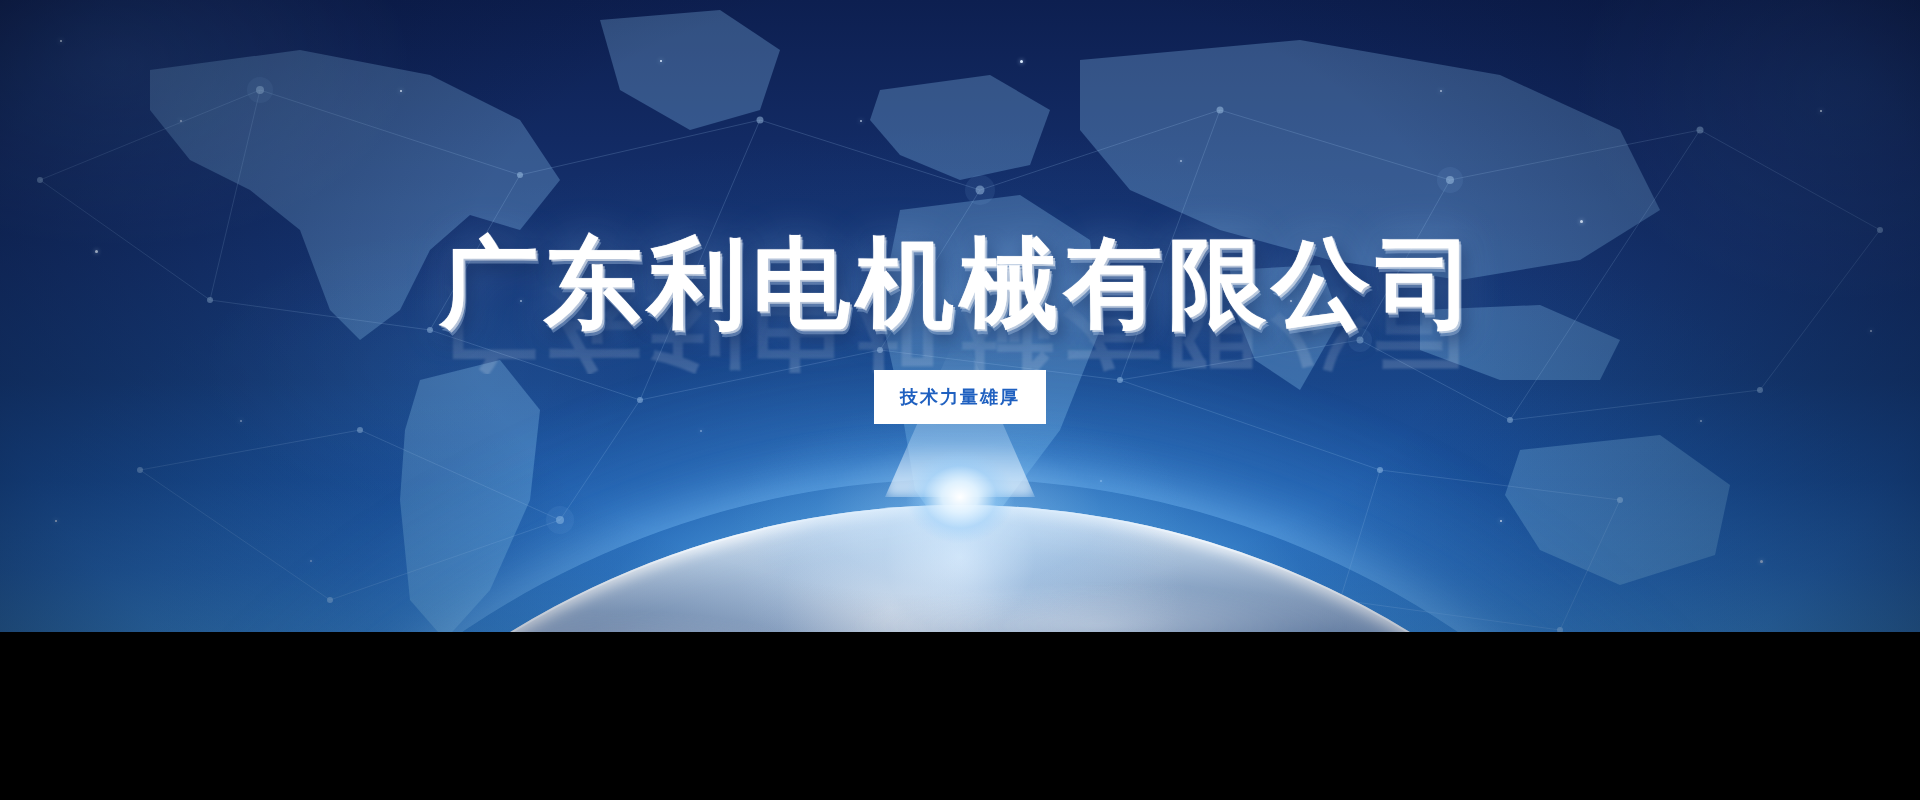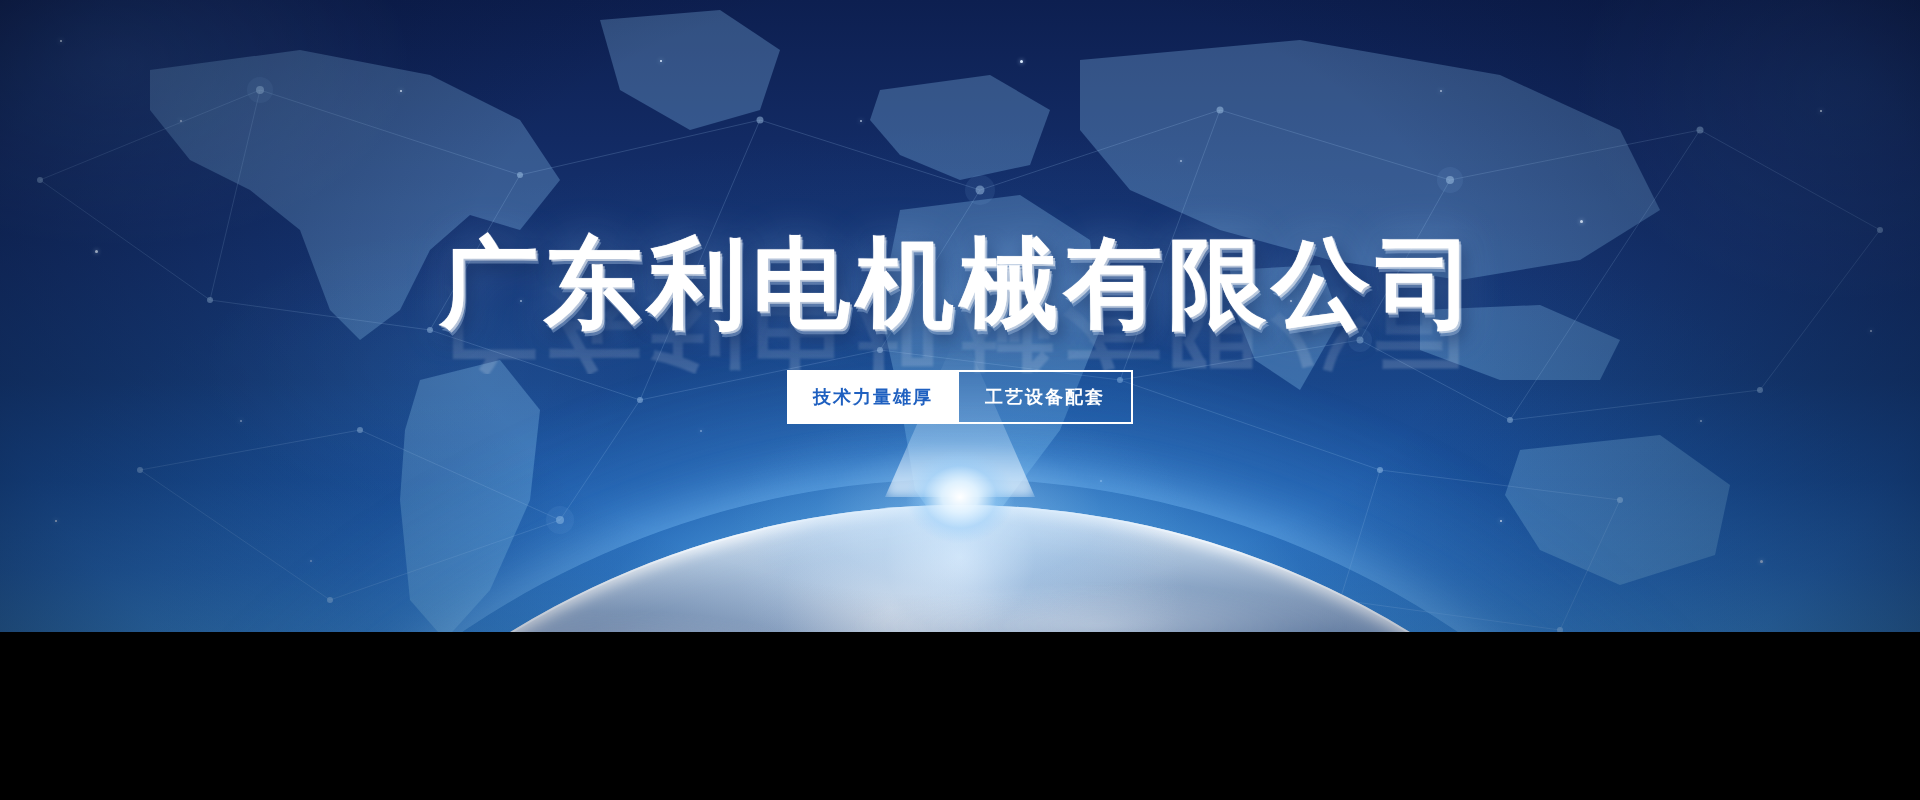--- a/index.html
+++ b/index.html
@@ -376,17 +376,16 @@
   <div class="bg-vignette"></div>
 
   <div class="content">
 
     <div class="headline-reflection">广东利电机械有限公司</div>
 
     <h1 class="headline">广东利电机械有限公司</h1>
 
     <div class="badges">
       <div class="badge badge--solid">技术力量雄厚</div>
-      <div class="badge badge--outline">工艺设备配套</div>
     </div>
 
   </div>
 </div>
 
 </body></html>

